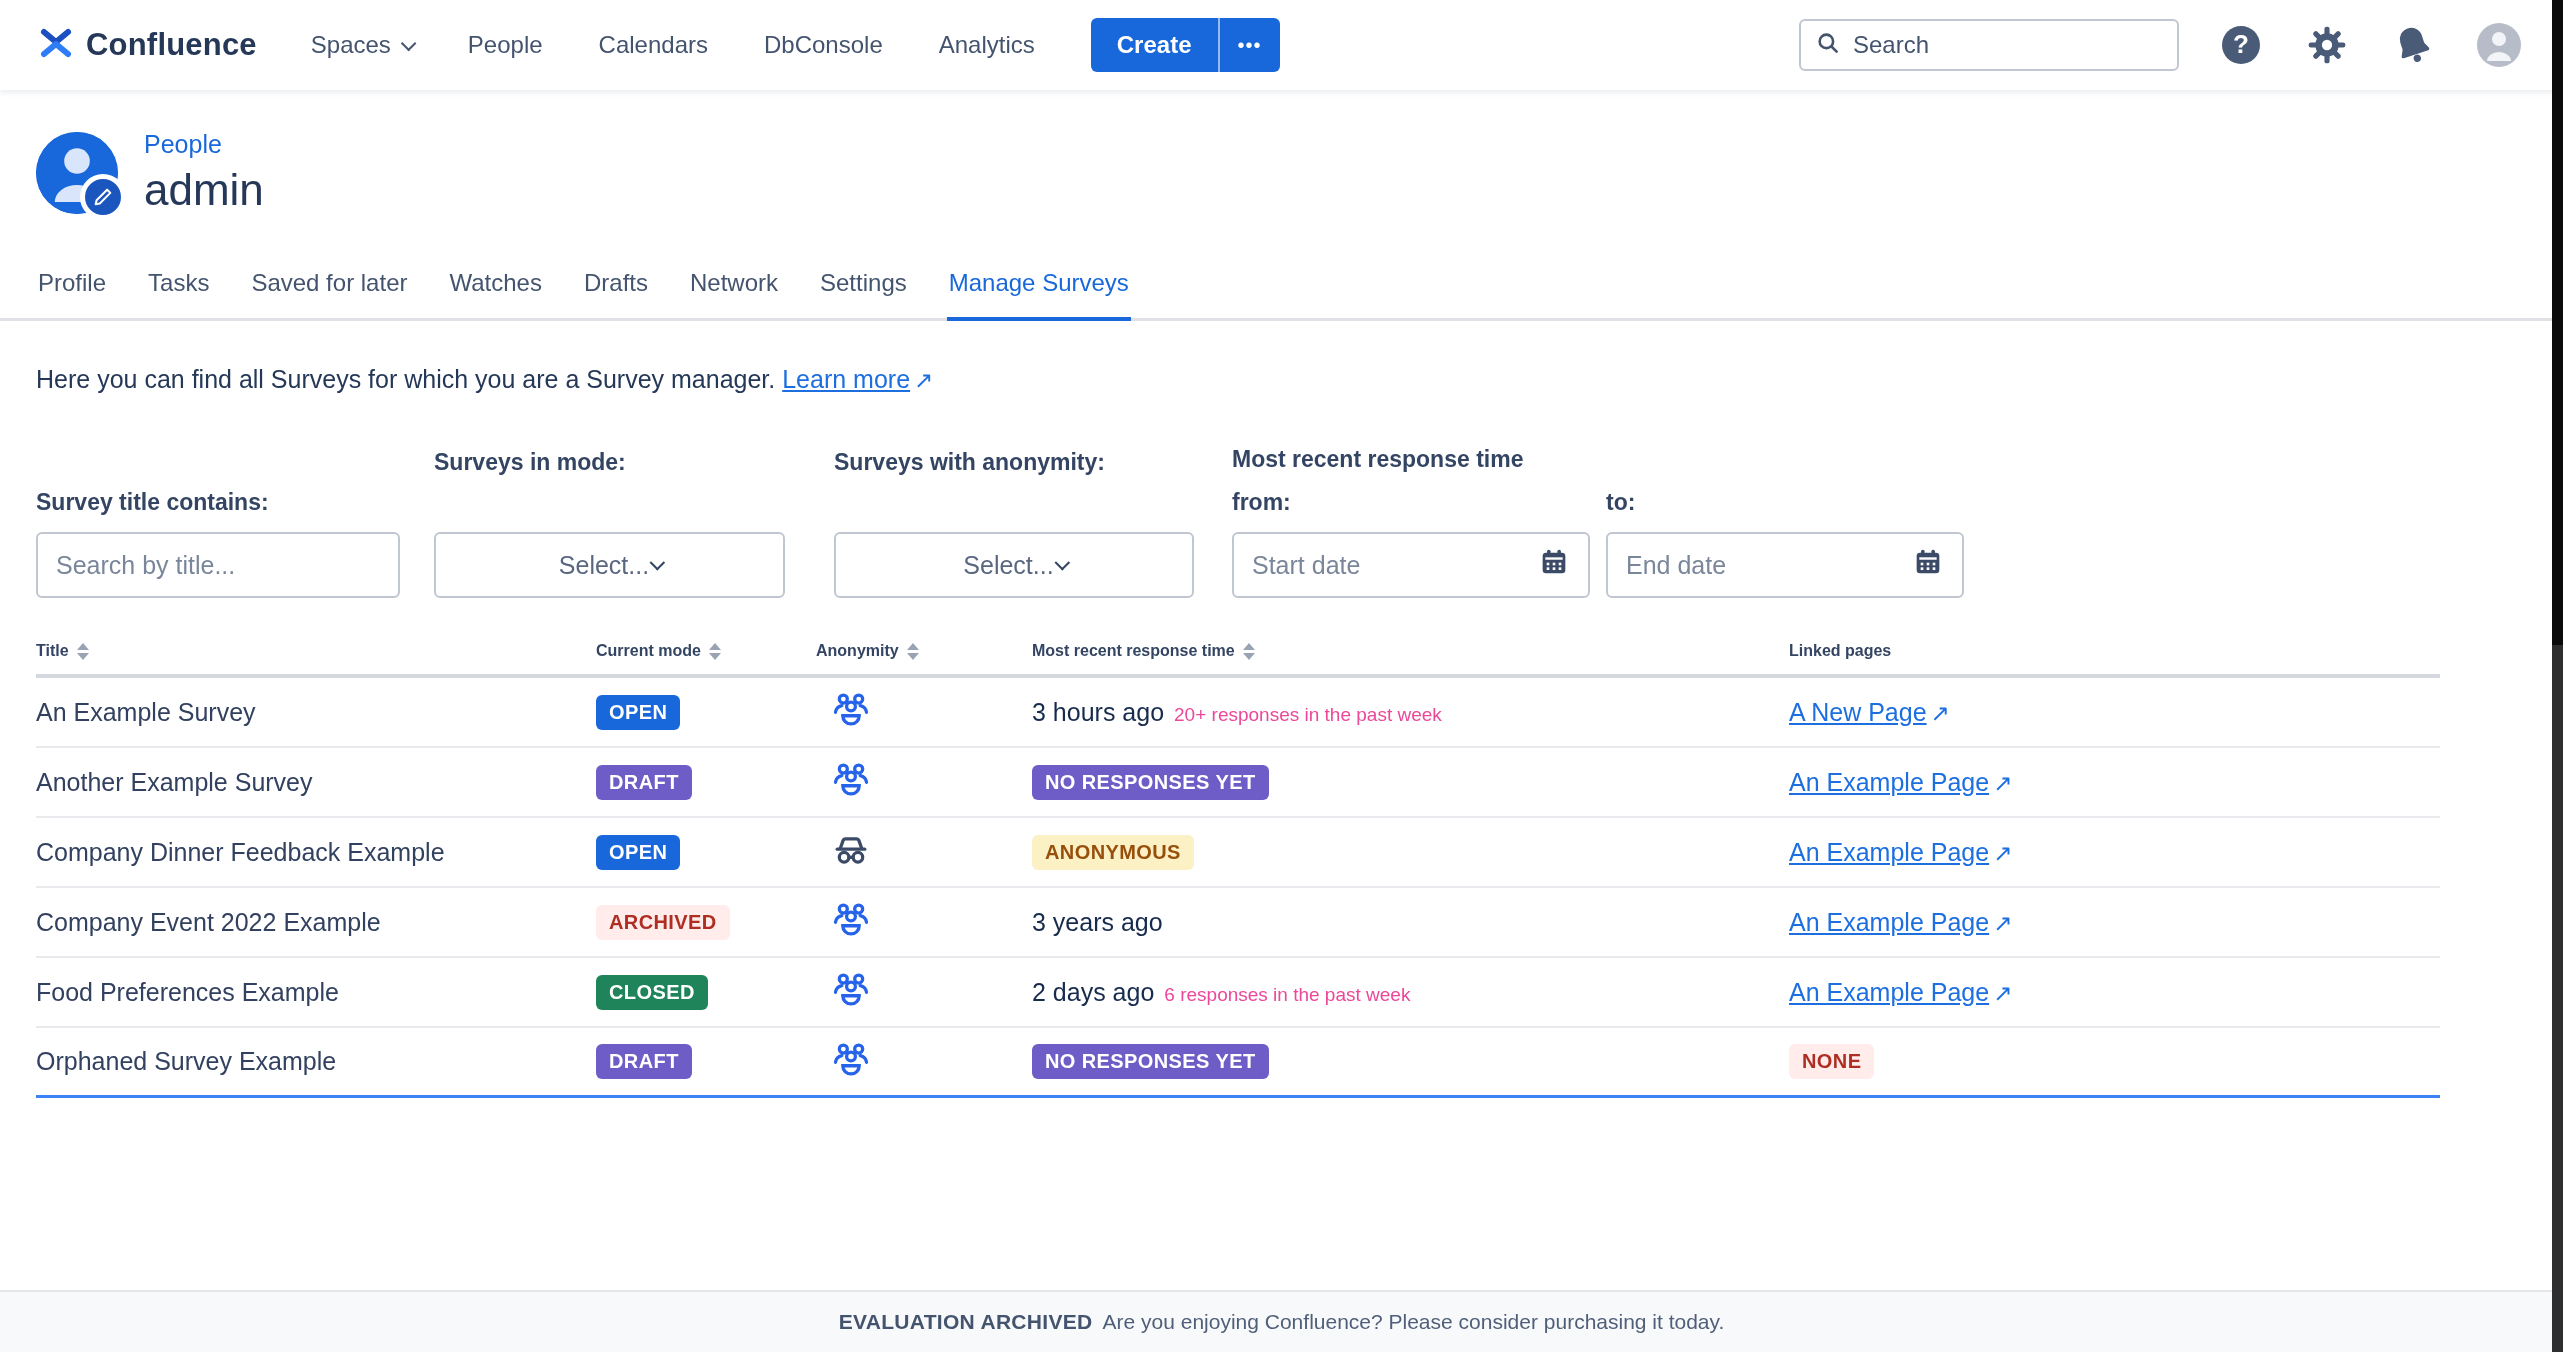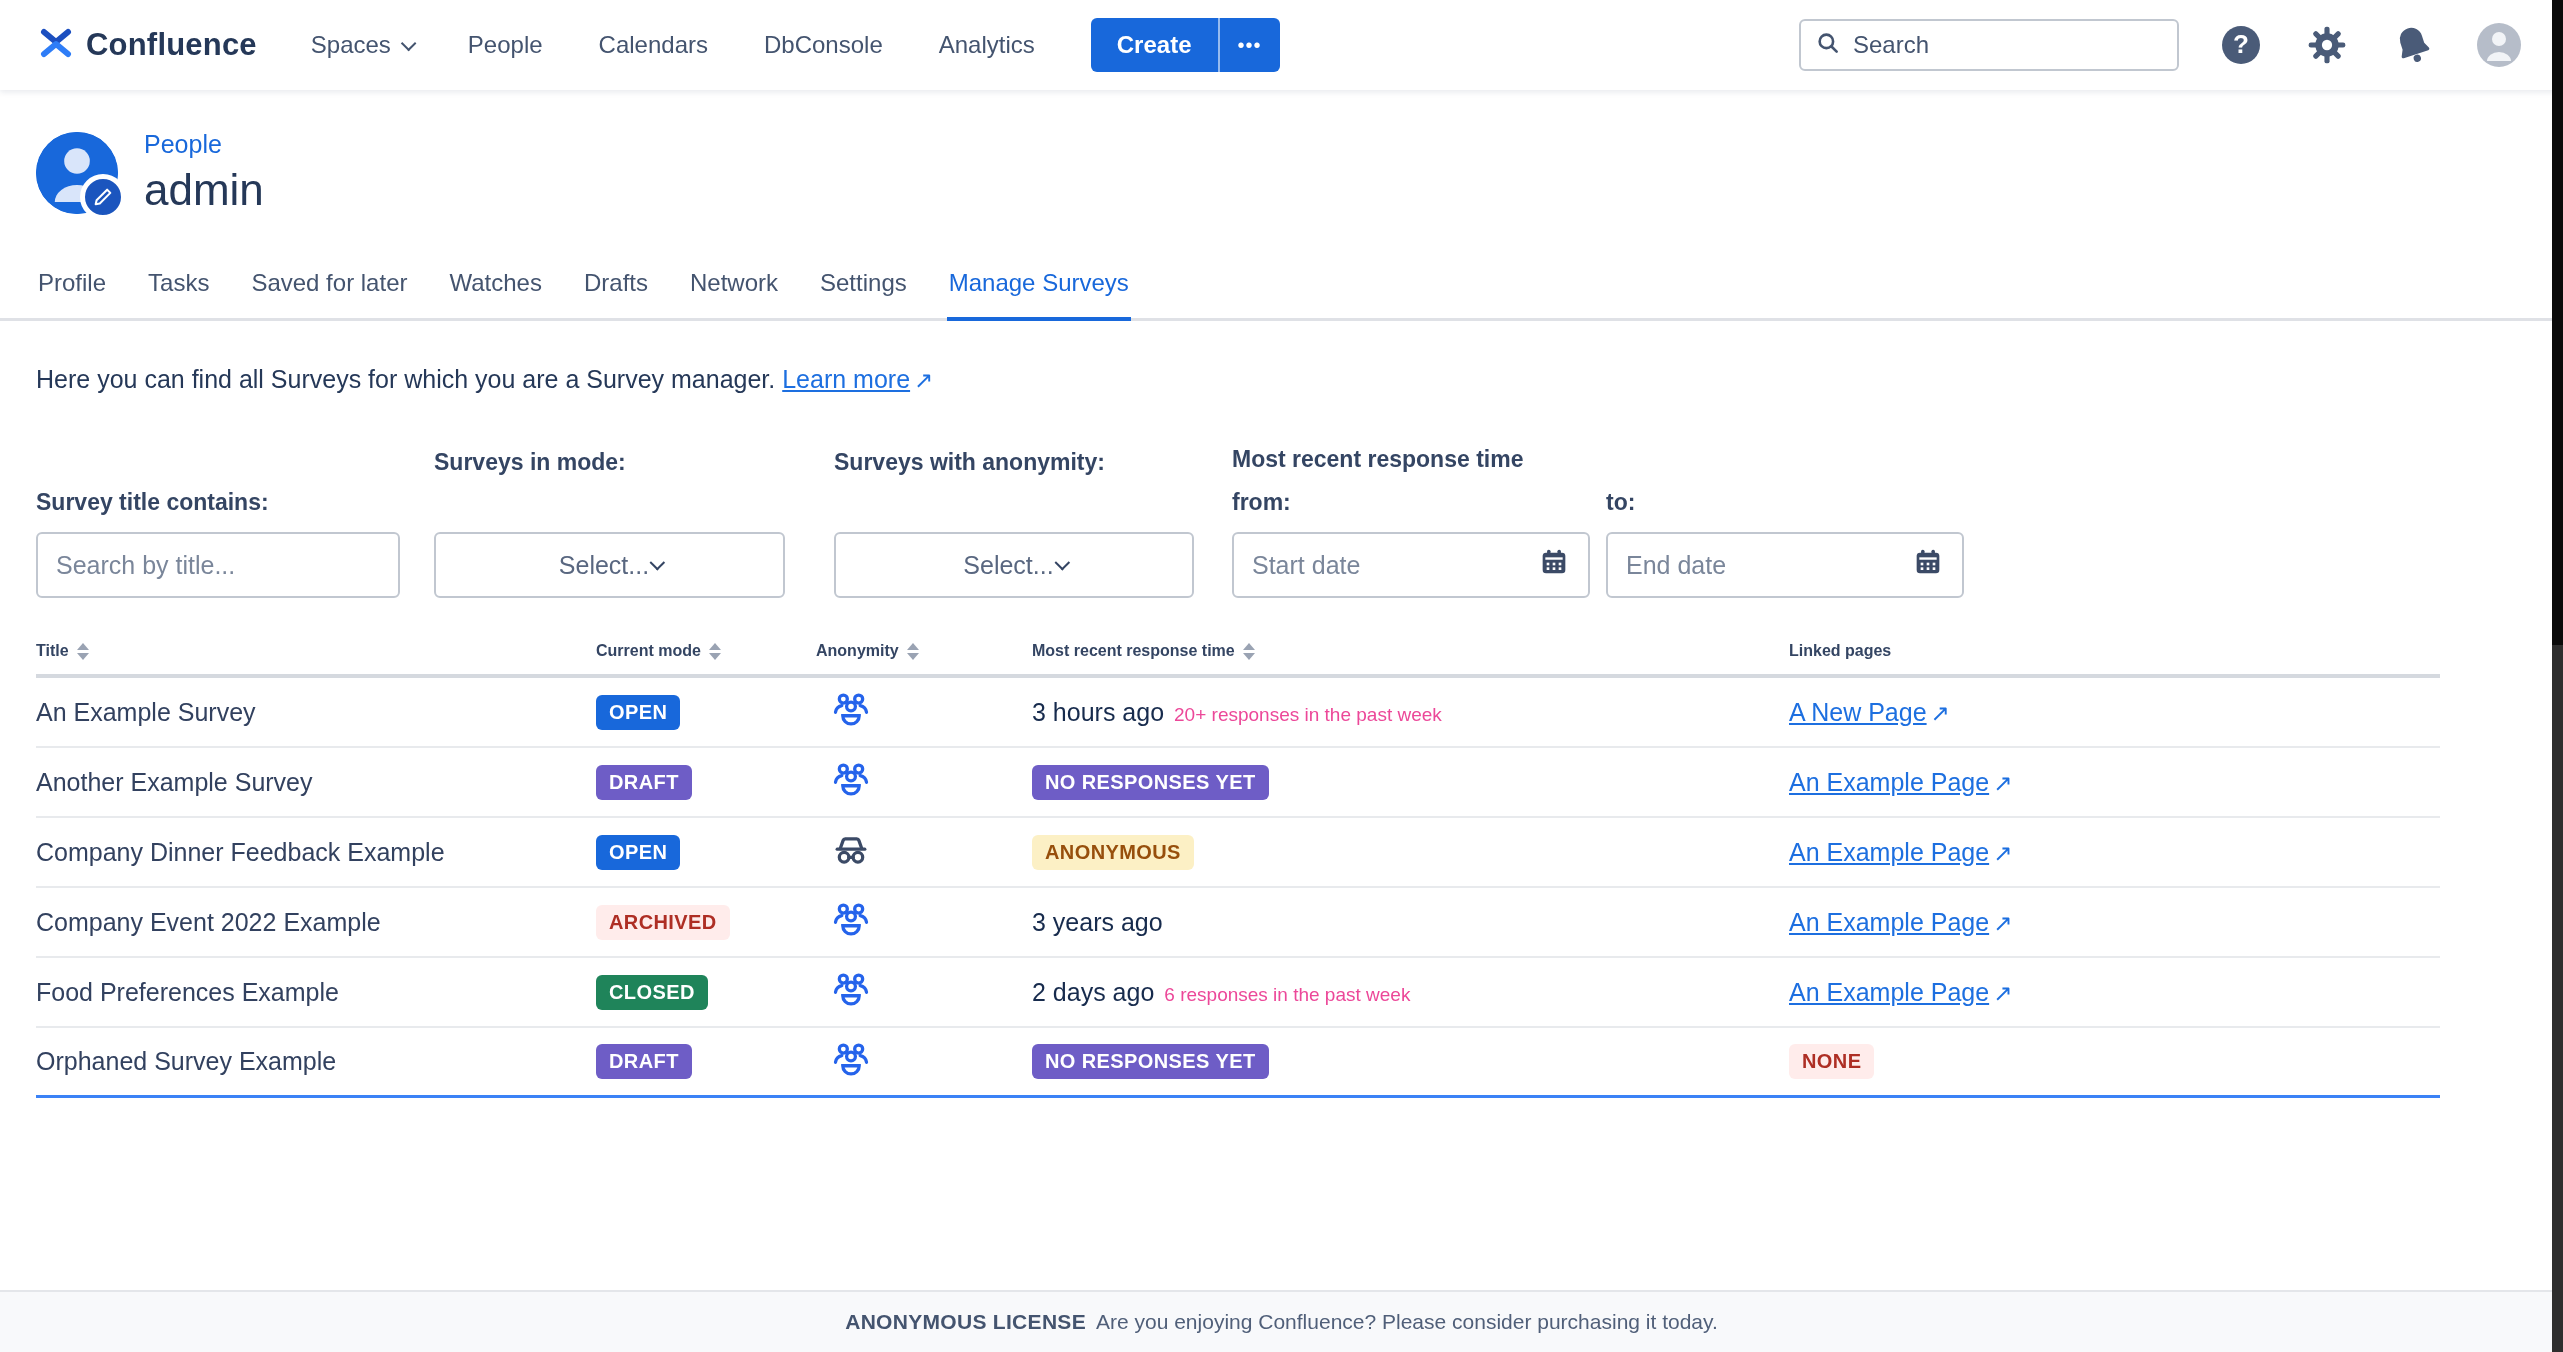--- a/index.html
+++ b/index.html
@@ -507,19 +507,19 @@
         <span class="lozenge lz-draft">NO RESPONSES YET</span>
       </span>
       <span>
         <span class="lozenge lz-none">NONE</span>
       </span>
     </div>
   </div>
 </div>
 
 <div class="footer">
-  <span class="lic">ANONYMOUS LICENSE</span>
+  <span class="lic">EVALUATION ARCHIVED</span>
   <span class="msg">Are you enjoying Confluence? Please consider purchasing it today.</span>
 </div>
 
 <div class="scrollbar">
   <div class="scroll-thumb"></div>
 </div>
 
 </body></html>

